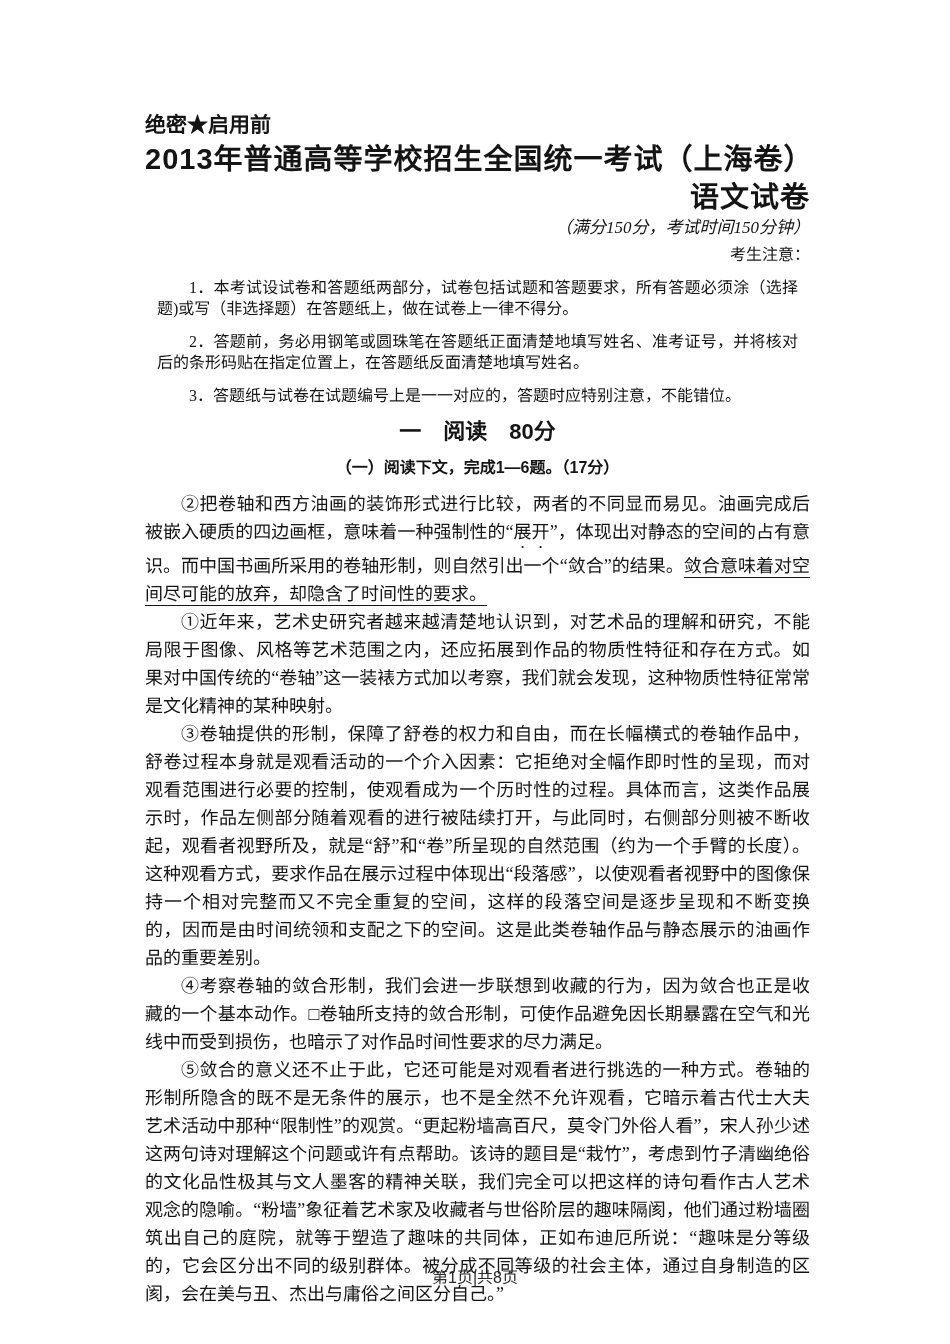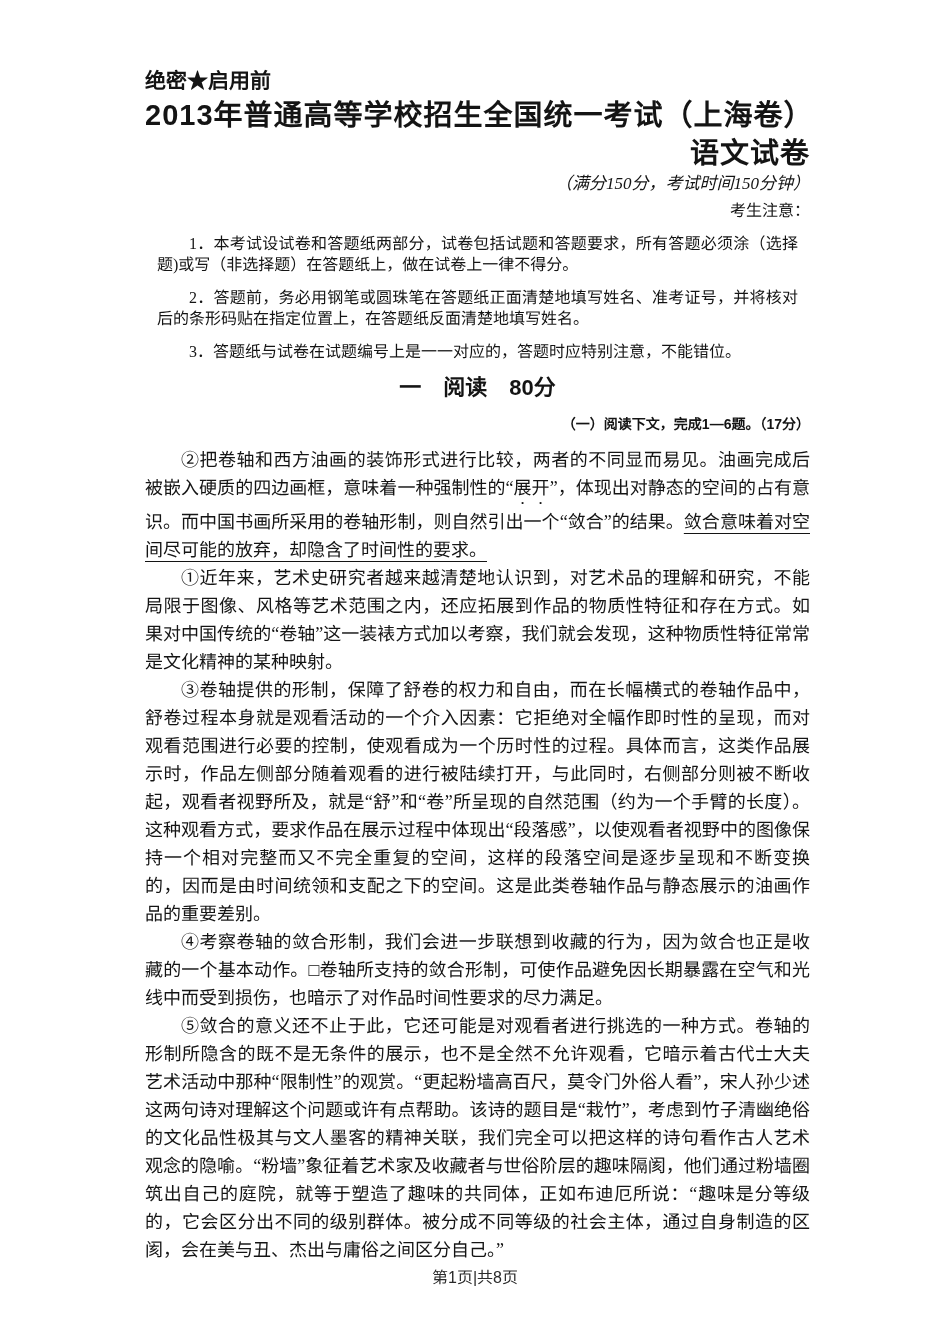--- a/index.html
+++ b/index.html
@@ -8,21 +8,21 @@
     background: #ffffff;
   }
   .page {
     position: relative;
     width: 950px;
     height: 1344px;
     margin: 0 auto;
     background: #ffffff;
     color: #141414;
     box-sizing: border-box;
-    padding: 68px 140px 0 145px;
+    padding: 112px 140px 0 145px;
     overflow: hidden;
   }
   
   .hei { font-family: "Liberation Sans", sans-serif; font-weight: bold; }
   
   .song { font-family: "Liberation Serif", serif; }
   
   .kai { font-family: "Liberation Serif", serif; }
 
   .classification {
@@ -64,23 +64,23 @@
     text-align: justify;
   }
   .section-heading {
     margin: 6px 0 2px 0;
     font-size: 22px;
     line-height: 28px;
     text-align: center;
   }
   .part-heading {
     margin: 10px 0 0 0;
-    font-size: 14px;
+    font-size: 16px;
     line-height: 24px;
-    text-align: right;
+    text-align: center;
   }
   .passage {
     margin-top: 10px;
   }
   .passage p {
     margin: 0;
     font-size: 18px;
     line-height: 28px;
     text-indent: 2em;
     text-align: justify;

